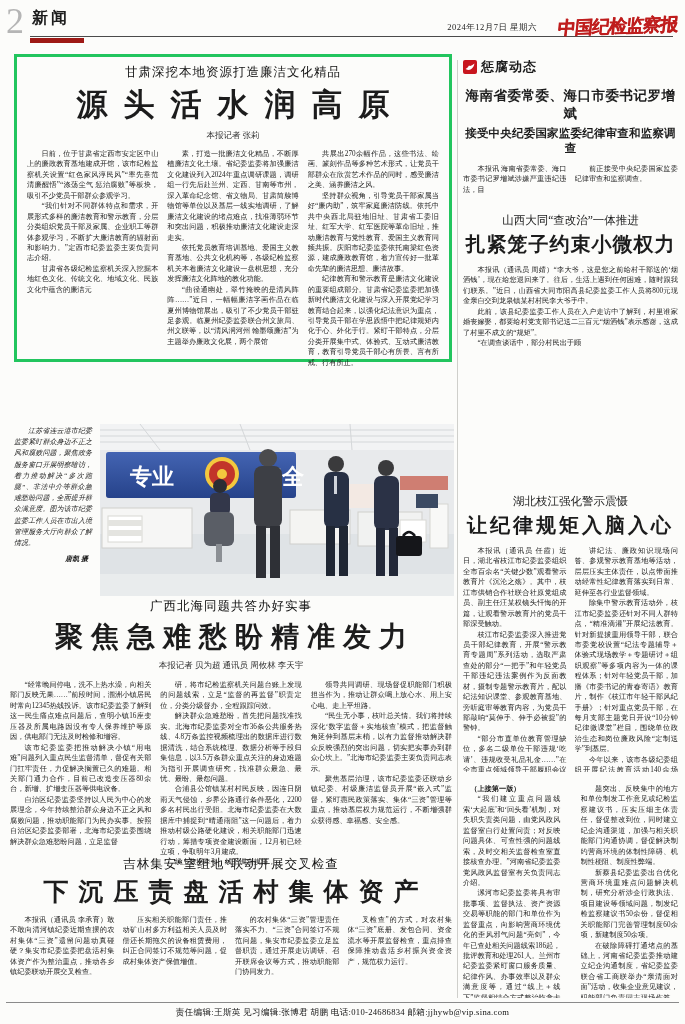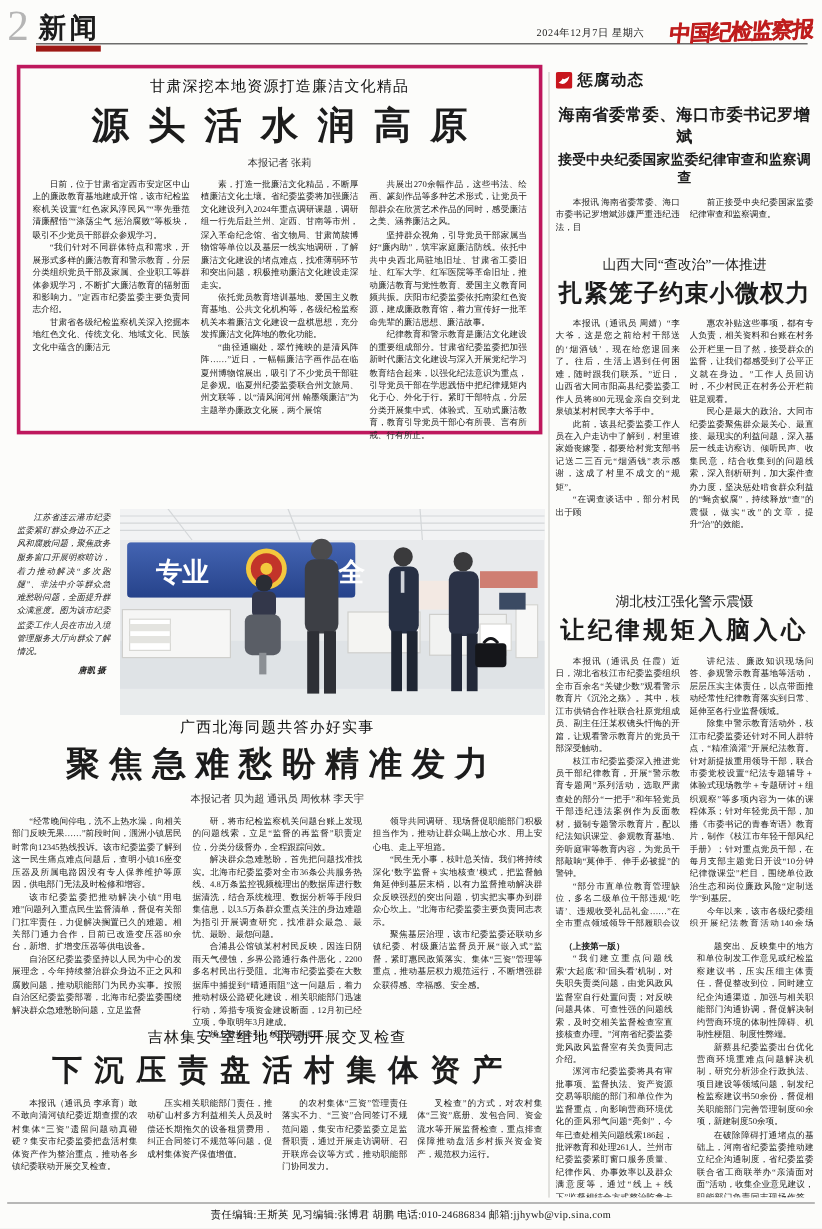--- a/index.html
+++ b/index.html
@@ -1,34 +1,34 @@
 <!DOCTYPE html>
 <html><head>
 <meta charset="utf-8">
 <style>
   html,body{margin:0;padding:0;background:#e9e9e6;}
   .page{position:relative;width:685px;height:1024px;margin:0 auto;background:#fcfcfa;
         font-family:"Liberation Serif","DejaVu Serif",serif;color:#1c1c1c;overflow:hidden;}
   
   .masthead{position:absolute;top:6px;left:0;right:0;height:44px;}
   .page-num{position:absolute;left:6px;top:-6px;font-size:36px;color:#b5b5b5;font-weight:normal;}
-  .section-title{position:absolute;left:32px;top:2px;font-size:23px;font-weight:bold;letter-spacing:3px;text-align:center;}
+  .section-title{position:absolute;left:32px;top:2px;font-size:16px;font-weight:bold;letter-spacing:3px;text-align:center;}
   .mast-rule{position:absolute;left:30px;right:12px;top:30px;border-top:1.6px solid #4a4a4a;}
   .mast-redbar{position:absolute;left:30px;top:32px;width:54px;height:5px;background:#9e1915;}
   .mast-date{position:absolute;right:148px;top:16px;font-size:8.5px;color:#222;letter-spacing:.5px;}
   .paper-logo{position:absolute;right:8px;top:8px;font-size:18px;font-weight:bold;color:#bf1d1d;
               transform:skewX(-8deg) rotate(-2deg);letter-spacing:-1px;text-shadow:.4px .4px 0 #bf1d1d;}
   
   .kicker{text-align:center;font-size:12.5px;letter-spacing:1px;color:#111;}
   .byline{text-align:center;font-size:8.5px;color:#333;margin-top:4px;}
   .para{margin:0;text-indent:2em;text-align:justify;}
   .cols{display:flex;gap:9px;overflow:hidden;}
   .col{flex:1;font-size:7.2px;line-height:1.45;color:#222;overflow:hidden;}
   
-  .lead-box{position:absolute;left:14px;top:54px;width:438px;height:308px;border:3px solid #be185d;
+  .lead-box{position:absolute;left:14px;top:54px;width:438px;height:308px;border:3px solid #22c55e;
             box-sizing:border-box;padding:7px 10px 4px;background:#fcfcfa;}
   .lead-title{text-align:center;font-size:31px;font-weight:900;letter-spacing:16px;text-indent:16px;
               margin-top:3px;white-space:nowrap;}
   .lead-cols{margin-top:7px;height:218px;}
   
   .photo-row{position:absolute;left:12px;top:424px;width:442px;height:172px;display:flex;}
   .photo-caption{width:88px;padding:2px 8px 0 2px;font-size:7px;font-style:italic;line-height:1.6;color:#222;box-sizing:border-box;}
   .photo-credit{text-align:right;font-weight:bold;margin-top:5px;padding-right:4px;}
   .photo-frame{flex:1;position:relative;overflow:hidden;}
   .photo-frame svg{display:block;}
@@ -255,24 +255,20 @@
 
     <div class="rail-article">
       <div class="rail-kicker">山西大同“查改治”一体推进</div>
       <div class="a4-title">扎紧笼子约束小微权力</div>
       <div class="cols a4-cols">
         <div class="col">
             <p class="para">本报讯（通讯员 周婧）“李大爷，这是您之前给村干部送的‘烟酒钱’，现在给您退回来了。往后，生活上遇到任何困难，随时跟我们联系。”近日，山西省大同市阳高县纪委监委工作人员将800元现金亲自交到龙泉镇某村村民李大爷手中。</p>
             <p class="para">此前，该县纪委监委工作人员在入户走访中了解到，村里谁家婚丧嫁娶，都要给村党支部书记送二三百元“烟酒钱”表示感谢，这成了村里不成文的“规矩”。</p>
             <p class="para">“在调查谈话中，部分村民出于顾</p>
           </div>
-        <div class="col">
-            <p class="para">惠农补贴这些事项，都有专人负责，相关资料和台账在村务公开栏里一目了然，接受群众的监督，让我们都感受到了公平正义就在身边。”工作人员回访时，不少村民正在村务公开栏前驻足观看。</p>
-            <p class="para">民心是最大的政治。大同市纪委监委聚焦群众最关心、最直接、最现实的利益问题，深入基层一线走访察访、倾听民声、收集民意，结合收集到的问题线索，深入剖析研判，加大案件查办力度，坚决惩处啃食群众利益的“蝇贪蚁腐”，持续释放“查”的震慑，做实“改”的文章，提升“治”的效能。</p>
-          </div>
       </div>
     </div>
 
     <div class="rail-article">
       <div class="rail-kicker">湖北枝江强化警示震慑</div>
       <div class="a5-title">让纪律规矩入脑入心</div>
       <div class="cols a5-cols">
         <div class="col">
             <p class="para">本报讯（通讯员 任霞）近日，湖北省枝江市纪委监委组织全市百余名“关键少数”观看警示教育片《沉沦之殇》。其中，枝江市供销合作社联合社原党组成员、副主任汪某权镜头忏悔的开篇，让观看警示教育片的党员干部深受触动。</p>
             <p class="para">枝江市纪委监委深入推进党员干部纪律教育，开展“警示教育专题周”系列活动，选取严肃查处的部分“一把手”和年轻党员干部违纪违法案例作为反面教材，摄制专题警示教育片，配以纪法知识课堂、参观教育基地、旁听庭审等教育内容，为党员干部敲响“莫伸手、伸手必被捉”的警钟。</p>

